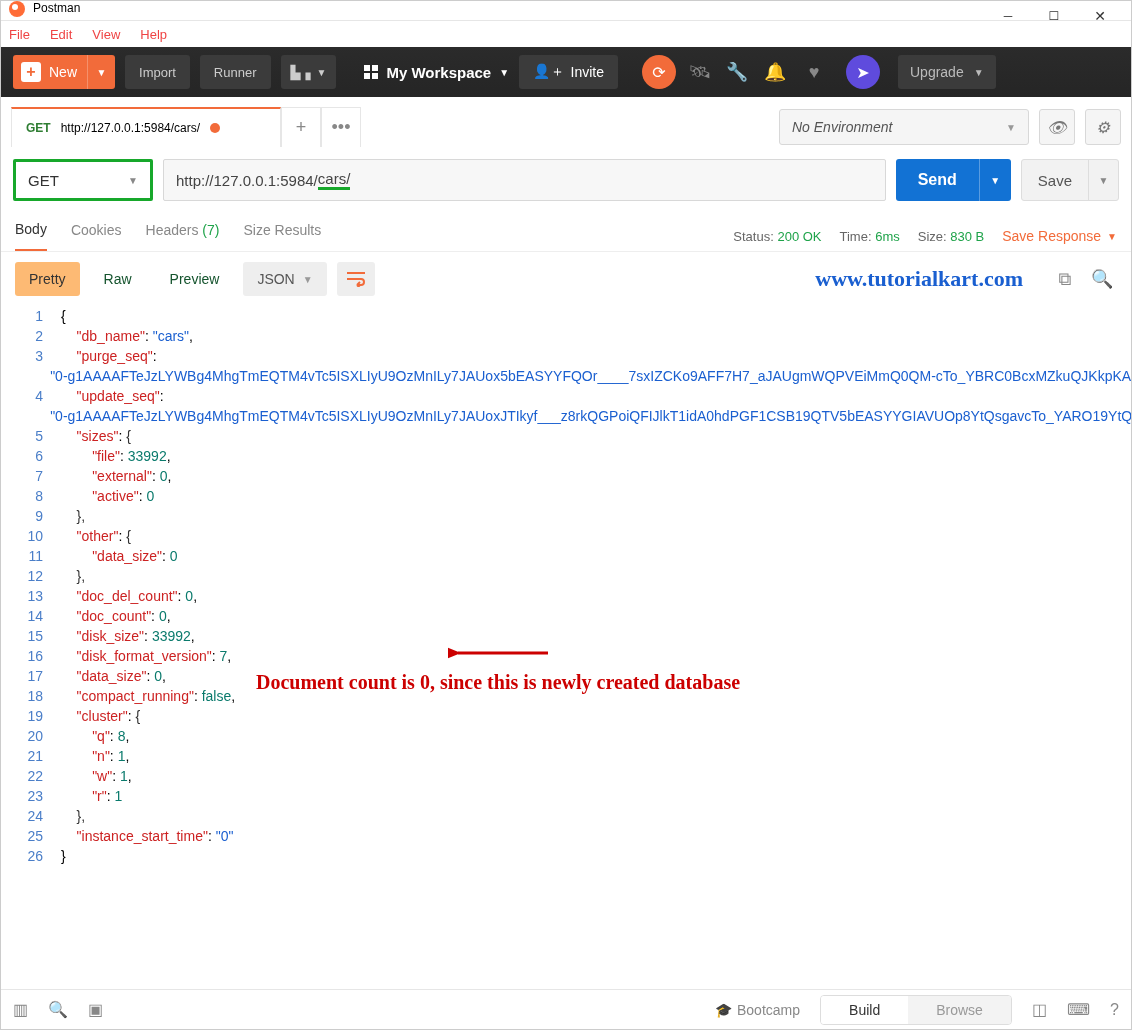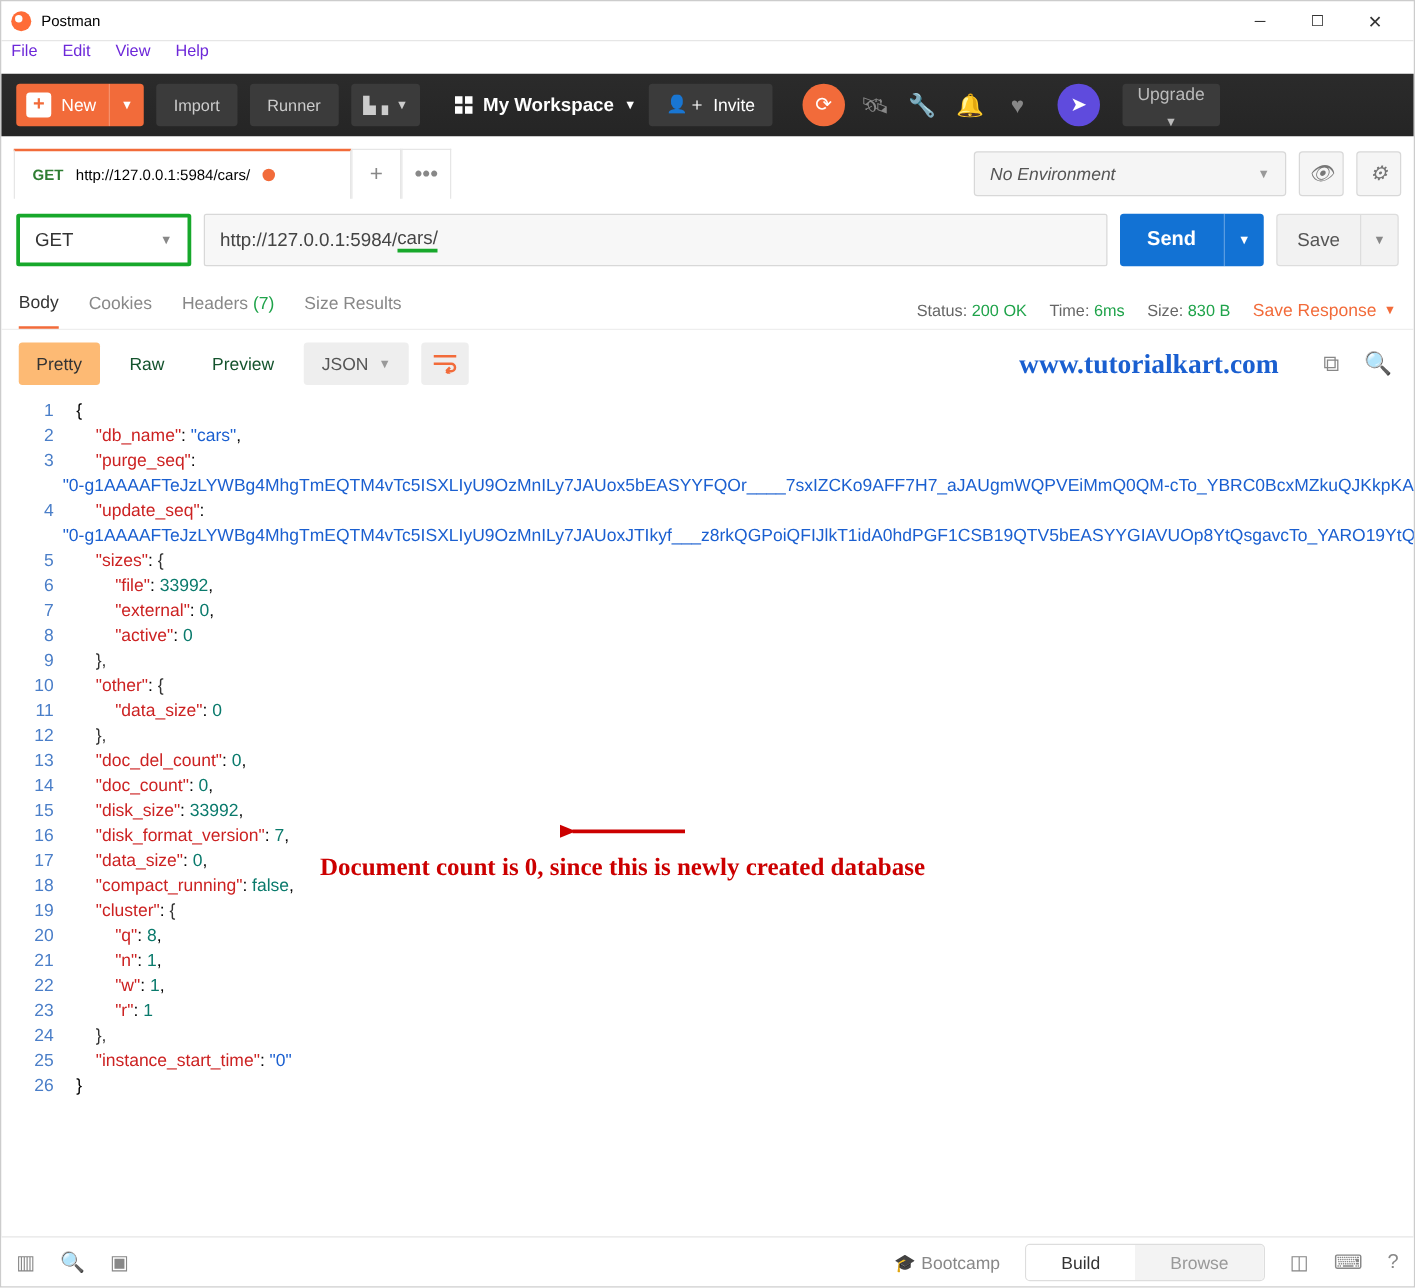--- a/index.html
+++ b/index.html
@@ -1,44 +1,44 @@
 <!DOCTYPE html>
 <html><head>
 <meta charset="utf-8">
 <style>
 * { margin: 0; padding: 0; box-sizing: border-box; font-family: -apple-system, "Segoe UI", Arial, sans-serif; }
 body { width: 1132px; height: 1030px; background: #fff; overflow: hidden; border: 1px solid #ccc; position: relative; }
 
 
-.title-bar { height: 32px; display: flex; align-items: center; padding: 0 8px; border-bottom: 1px solid #e6e6e6; }
+.title-bar { height: 20px; display: flex; align-items: flex-start; padding: 0 8px; border-bottom: 1px solid #e6e6e6; }
 .title-bar .logo { width: 16px; height: 16px; background: #ff6c37; border-radius: 50%; margin-right: 8px; position: relative; }
 .title-bar .logo::after { content: ''; position: absolute; width: 6px; height: 6px; background: #fff; border-radius: 50%; top: 3px; left: 3px; }
 .title-bar .title { font-size: 12px; flex: 1; }
 .title-bar .win-btn { width: 46px; height: 30px; display: flex; align-items: center; justify-content: center; font-size: 12px; color: #333; }
 .title-bar .win-btn.close { font-size: 14px; }
 
 
-.menu-bar { height: 26px; display: flex; padding: 0 8px; gap: 20px; font-size: 13px; color: #6d28d9; }
+.menu-bar { height: 26px; display: flex; align-items: center; padding: 0 8px; gap: 20px; font-size: 13px; color: #ef4444; }
 
 
 .toolbar { height: 50px; background: linear-gradient(#2b2b2b,#252525); display: flex; align-items: center; padding: 0 12px; gap: 10px; color: #fff; }
 .btn-new { display: flex; align-items: center; background: #f26b3a; height: 34px; border-radius: 3px; overflow: hidden; }
 .btn-new .plus { width: 20px; height: 20px; background: #fff; color: #f26b3a; border-radius: 3px; margin: 0 8px; display: flex; align-items: center; justify-content: center; font-weight: bold; font-size: 16px; }
 .btn-new .lbl { color: #fff; font-size: 14px; padding-right: 10px; }
 .btn-new .drop { width: 28px; height: 34px; display: flex; align-items: center; justify-content: center; border-left: 1px solid rgba(255,255,255,.25); color: #fff; font-size: 10px; }
 .tb-btn { background: #3b3b3b; height: 34px; padding: 0 14px; display: flex; align-items: center; border-radius: 3px; font-size: 13px; color: #ccc; }
 .tb-btn.icon-only { padding: 0 10px; gap: 6px; }
 .workspace { display: flex; align-items: center; gap: 8px; font-size: 15px; font-weight: 600; margin-left: 18px; }
 .ws-icon { display: grid; grid-template-columns: 6px 6px; grid-template-rows: 6px 6px; gap: 2px; }
 .ws-icon span { background: #fff; }
 .invite { display: flex; align-items: center; gap: 6px; background: #3b3b3b; height: 34px; padding: 0 14px; border-radius: 3px; font-size: 14px; }
 .sync { width: 34px; height: 34px; background: #f26b3a; border-radius: 50%; display: flex; align-items: center; justify-content: center; margin-left: 14px; }
 .tb-ico { width: 28px; color: #888; font-size: 18px; text-align: center; }
 .rocket { width: 34px; height: 34px; background: #5f4bdd; border-radius: 50%; display: flex; align-items: center; justify-content: center; margin: 0 8px; }
-.upgrade { background: #3b3b3b; height: 34px; padding: 0 12px; display: flex; align-items: center; gap: 10px; border-radius: 3px; color: #bbb; font-size: 14px; flex-direction: column; }
+.upgrade { background: #3b3b3b; height: 34px; padding: 0 12px; display: flex; align-items: center; gap: 10px; border-radius: 3px; color: #bbb; font-size: 14px; }
 
 
 .subrow { display: flex; align-items: center; padding: 6px 10px 0 10px; height: 54px; }
 .req-tab { height: 40px; border: 1px solid #e6e6e6; border-top: 2px solid #f26b3a; border-bottom: none; display: flex; align-items: center; padding: 0 14px; gap: 10px; font-size: 12px; min-width: 270px; }
 .req-tab .method { color: #2e7d32; font-weight: 600; }
 .req-tab .dot { width: 10px; height: 10px; background: #f26b3a; border-radius: 50%; }
 .tab-add, .tab-more { width: 40px; height: 40px; border: 1px solid #e6e6e6; border-bottom: none; display: flex; align-items: center; justify-content: center; color: #888; font-size: 18px; }
 .env { margin-left: auto; display: flex; align-items: center; gap: 10px; font-style: italic; }
 .env-select { width: 250px; height: 36px; border: 1px solid #d8d8d8; background: #f5f5f5; display: flex; align-items: center; padding: 0 12px; color: #555; font-size: 14px; justify-content: space-between; border-radius: 3px; }
 .env-btn { width: 36px; height: 36px; border: 1px solid #d8d8d8; background: #f5f5f5; display: flex; align-items: center; justify-content: center; color: #777; border-radius: 3px; }

